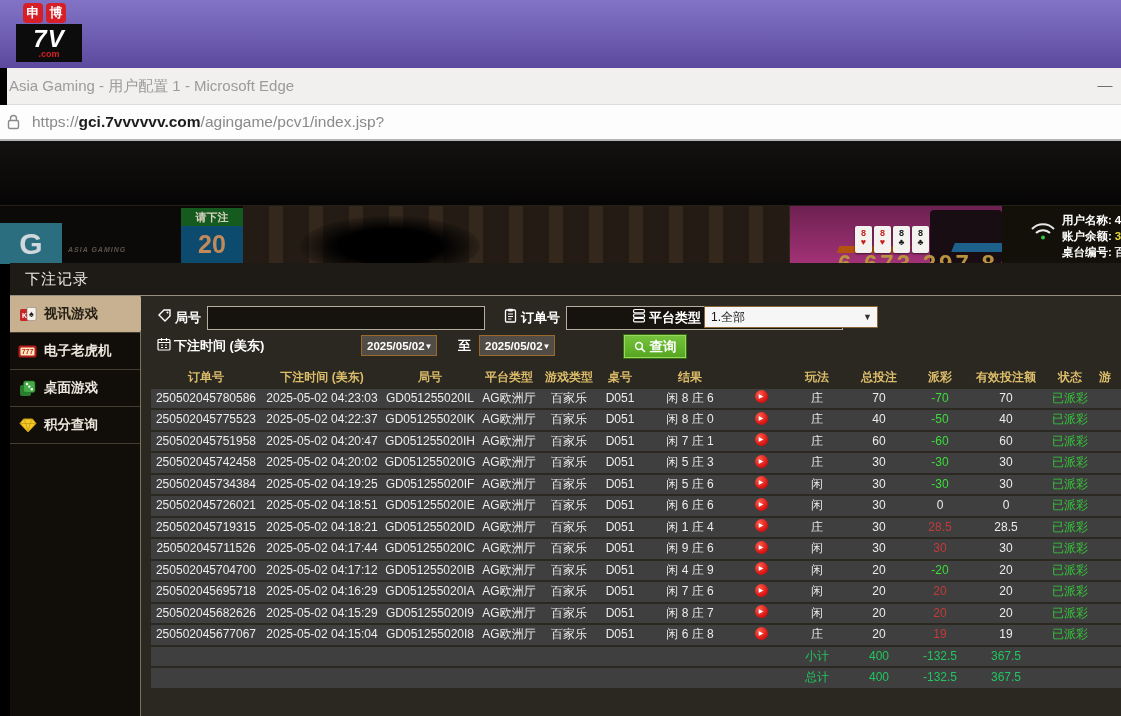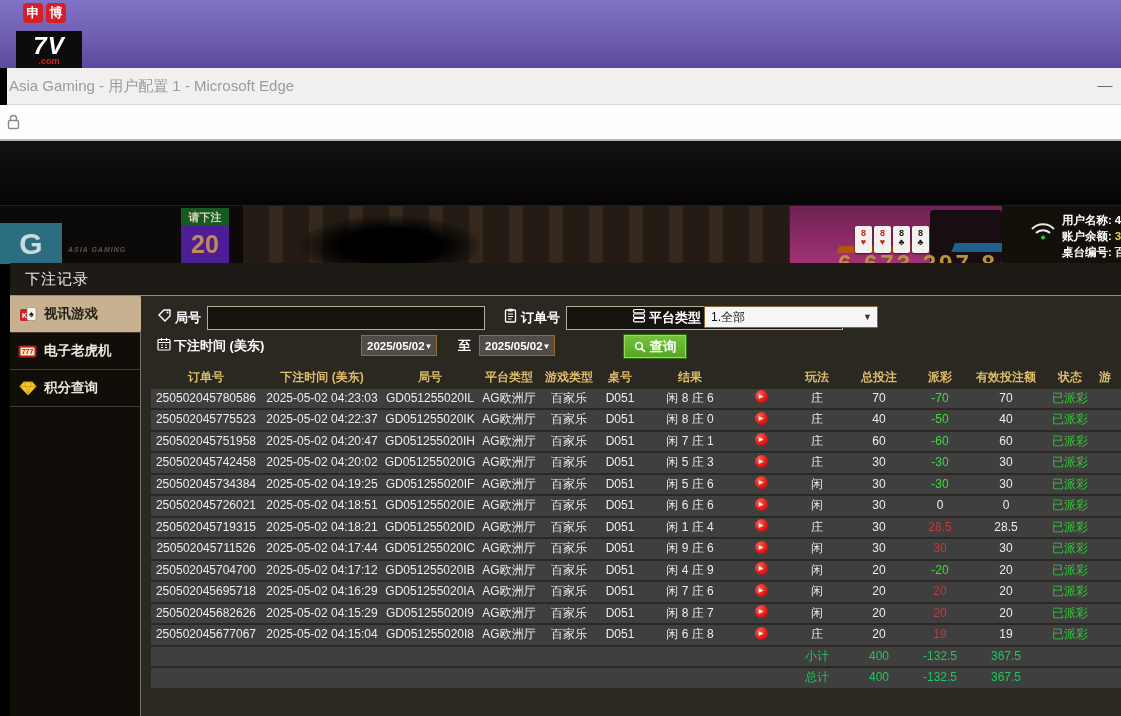--- a/index.html
+++ b/index.html
@@ -6,21 +6,21 @@
   body{font-family:"Liberation Sans",sans-serif;}
   #screen{position:relative;width:1121px;height:716px;background:#000;overflow:hidden;}
 
   
   .topbar{position:absolute;top:0;left:0;width:1121px;height:68px;
     background:linear-gradient(180deg,#8273c6 0%,#7262b6 45%,#5b499d 100%);}
   .logo{position:absolute;left:16px;top:3px;width:74px;height:62px;}
   .logo-badges{display:flex;gap:3px;margin-left:7px;}
   .logo-badge{width:20px;height:20px;background:#d61f26;border-radius:4px;color:#fff;
     font-size:13px;font-weight:bold;display:flex;align-items:center;justify-content:center;}
-  .logo-box{margin-top:8px;width:66px;height:38px;background:#0c0c0c;border-radius:0;
+  .logo-box{margin-top:1px;width:66px;height:38px;background:#0c0c0c;border-radius:0;
     display:flex;flex-direction:column;align-items:center;justify-content:center;}
   .logo-name{color:#fff;font-size:24px;font-weight:bold;font-style:italic;line-height:22px;letter-spacing:1px;}
   .logo-tld{color:#d61f26;font-size:9px;font-weight:bold;line-height:9px;}
   .nav{position:absolute;left:96px;top:0;height:68px;display:flex;align-items:center;}
   .nav-item{padding:0 23px;font-size:17px;font-weight:bold;color:#fff;cursor:pointer;white-space:nowrap;}
   .nav-item.hl{color:#e8eb4f;}
 
   
   .titlebar{position:absolute;top:68px;left:0;width:1121px;height:36px;background:#f1f0ef;
     border-bottom:1px solid #dcdcdc;color:#9b9b9b;font-size:15px;line-height:36px;margin-left:7px;}
@@ -36,21 +36,21 @@
 
   
   .page-dark{position:absolute;top:141px;left:0;width:1121px;height:64px;
     background:linear-gradient(180deg,#141210,#060505);}
   .band{position:absolute;top:205px;left:0;width:1121px;height:58px;background:#0c0a08;
     border-top:1px solid #242019;overflow:hidden;}
   .g-logo{position:absolute;left:0;top:17px;width:62px;height:41px;background:#2a6e80;
     display:flex;align-items:center;justify-content:center;color:#cfd9dc;font-size:30px;font-weight:bold;}
   .g-brand{position:absolute;left:68px;top:40px;color:#5c544c;font-size:7px;font-style:italic;
     font-weight:bold;letter-spacing:1px;}
-  .bet-banner{position:absolute;left:181px;top:2px;width:48px;height:56px;background:#4c1d95;}
+  .bet-banner{position:absolute;left:181px;top:2px;width:62px;height:56px;background:#0c4a6e;}
   .bet-banner .bb-top{height:18px;background:#155a1e;color:#d9d2c2;font-size:11px;font-weight:bold;
     text-align:center;line-height:18px;}
   .bet-banner .bb-num{color:#c08a5a;font-size:25px;font-weight:bold;text-align:center;line-height:36px;}
   .band-stripes{position:absolute;left:243px;top:0;width:550px;height:58px;
     background:repeating-linear-gradient(90deg,#241c14 0 26px,#34271c 26px 40px);}
   .band-blob{position:absolute;left:300px;top:10px;width:180px;height:60px;border-radius:50%;
     background:radial-gradient(ellipse at center,#000 40%,rgba(0,0,0,0) 75%);}
   .band-pink{position:absolute;left:790px;top:0;width:212px;height:58px;
     background:linear-gradient(180deg,#6e2152,#a23276);}
   .band-slot{position:absolute;left:930px;top:4px;width:72px;height:54px;background:#170d13;border-radius:4px;}
@@ -136,20 +136,23 @@
     <span class="wtitle">Asia Gaming - 用户配置 1 - Microsoft Edge</span>
     <span class="win-min">—</span>
   </div>
 
   <div class="urlbar">
     <span class="lock">
       <svg width="15" height="16" viewBox="0 0 15 16">
           <rect x="2.5" y="6.5" width="10" height="8" rx="1.5" fill="none" stroke="#8a8a8a" stroke-width="1.4"></rect>
           <path d="M4.5 6.5 V4.5 a3 3 0 0 1 6 0 V6.5" fill="none" stroke="#8a8a8a" stroke-width="1.4"></path>
         </svg>
+    </span>
+    <span class="url-text">
+      <span class="url-scheme">https://</span><span class="url-domain">gci.7vvvvvv.com</span><span class="url-path">/agingame/pcv1/index.jsp?</span>
     </span>
   </div>
 
   <div class="page-dark"></div>
 
   <div class="band">
     <div class="g-logo">G</div>
     <div class="g-brand">ASIA GAMING</div>
     <div class="bet-banner">
       <div class="bb-top">请下注</div>
@@ -204,20 +207,32 @@
             <svg width="19" height="15" viewBox="0 0 19 15">
               <rect x="0.5" y="1.5" width="18" height="12" rx="2" fill="#b71c1c"></rect>
               <rect x="2.5" y="3.5" width="14" height="8" rx="1" fill="#fbe9c0"></rect>
               <text x="9.5" y="10" font-size="7" fill="#c62828" text-anchor="middle" font-weight="bold">777</text>
             </svg>
           </span>
           <span>电子老虎机</span>
         </div>
         <div class="side-item">
           <span class="side-icon">
+            <svg width="17" height="17" viewBox="0 0 17 17">
+              <rect x="1" y="5" width="11" height="11" rx="2" fill="#2a7d2c"></rect>
+              <rect x="4.5" y="1" width="11.5" height="11.5" rx="2" fill="#45ab47" stroke="#1d6b1f" stroke-width="0.6"></rect>
+              <circle cx="8" cy="4" r="1.2" fill="#fff"></circle>
+              <circle cx="12.8" cy="9.3" r="1.2" fill="#fff"></circle>
+              <circle cx="10.3" cy="6.6" r="1.2" fill="#fff"></circle>
+            </svg>
+          </span>
+          <span>桌面游戏</span>
+        </div>
+        <div class="side-item">
+          <span class="side-icon">
             <svg width="18" height="15" viewBox="0 0 18 15">
               <polygon points="4.5,1 13.5,1 17,5.5 9,14 1,5.5" fill="#f6c928" stroke="#c79a10" stroke-width="1"></polygon>
               <path d="M1 5.5 H17 M4.5 1 L7 5.5 L9 14 L11 5.5 L13.5 1" fill="none" stroke="#c79a10" stroke-width="0.8"></path>
             </svg>
           </span>
           <span>积分查询</span>
         </div>
       </div>
 
     <div class="content">

